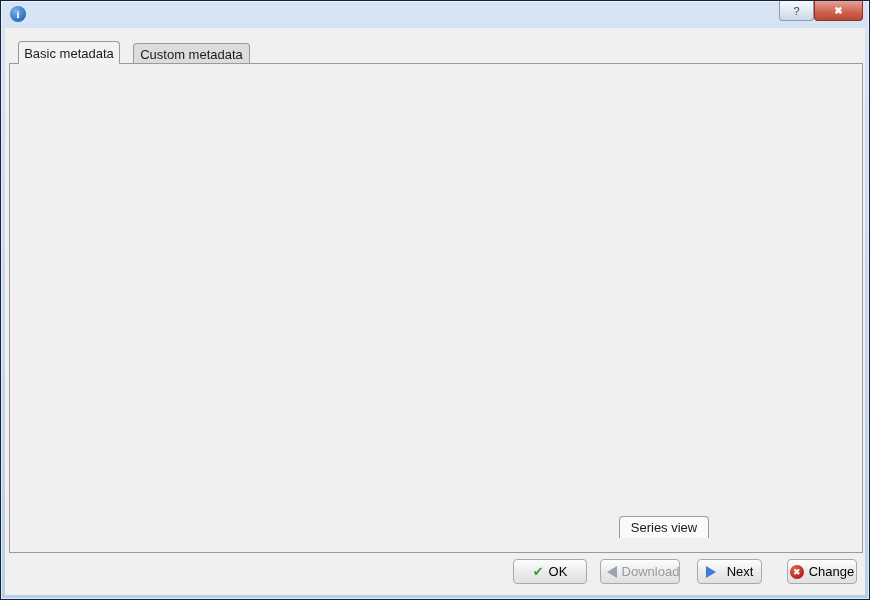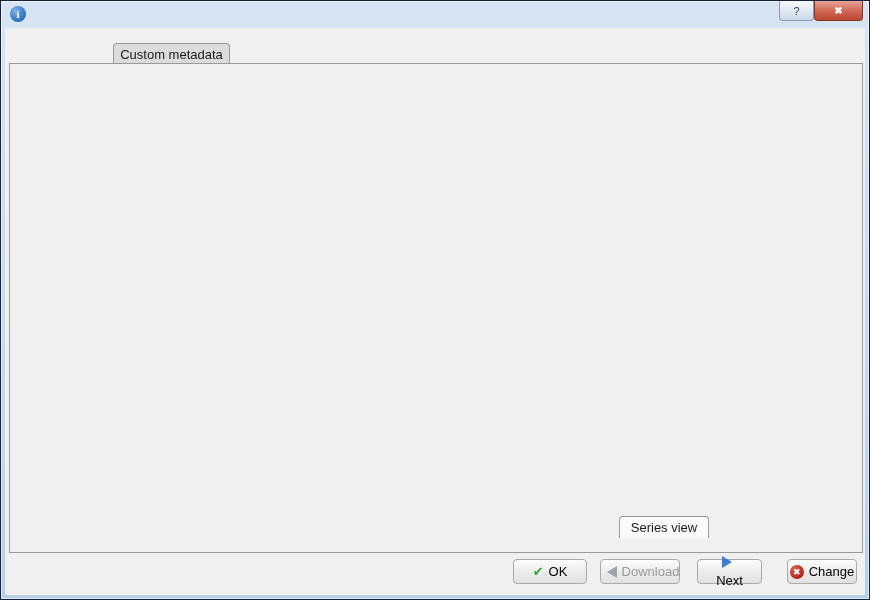--- a/index.html
+++ b/index.html
@@ -105,21 +105,22 @@
   <div class="abs titlebar">
     <span class="win-ico">i</span>
   </div>
   <div class="tb-btn tb-help">?</div>
   <div class="tb-btn tb-close">
       <span style="font-size:10px;">✖</span>
     </div>
 
   <div class="abs dlg"></div>
 
-  <div class="abs tab mn" style="left:112px;top:42px;width:117px;height:21px;">Custom metadata</div>
+  <div class="abs tab active mn" style="left:17px;top:40px;width:102px;height:23px;">Basic metadata</div>
+  <div class="abs tab mn" style="left:132px;top:42px;width:117px;height:21px;">Custom metadata</div>
   <div class="abs frame"></div>
 
   <div class="abs btn sq" style="left:27px;top:72px;width:23px;height:22px;">
     <span class="swapico">⇅</span>
   </div>
   <div class="abs lbl mn" style="left:50px;top:77px;width:50px;">Title:</div>
   <div class="abs field" style="left:106px;top:72px;width:234px;height:21px;">
       <span>높고 푸른 사다리 공지영 장편소설</span>
     </div>
   <div class="abs btn sq" style="left:347px;top:71px;width:26px;height:23px;">
@@ -410,21 +411,21 @@
   <div class="abs tab" style="left:710px;top:513px;width:92px;height:20px;">HTML Source</div>
 
   <div class="abs btn fbtn" style="left:512px;top:558px;width:74px;">
     <span class="okchk">✔</span>
       <span>OK</span>
   </div>
   <div class="abs btn fbtn" style="left:599px;top:558px;width:80px;">
     <span class="arr-prev"></span>
       <span class="disabled">Download</span>
   </div>
-  <div class="abs btn fbtn" style="left:696px;top:558px;width:65px;flex-direction:column;">
+  <div class="abs btn fbtn" style="left:696px;top:558px;width:65px;">
     <span class="arr-next"></span>
       <span>Next</span>
   </div>
   <div class="abs btn fbtn" style="left:786px;top:558px;width:70px;">
     <span class="cancelx">✖</span>
       <span>Change</span>
   </div>
 
 </div>
 

